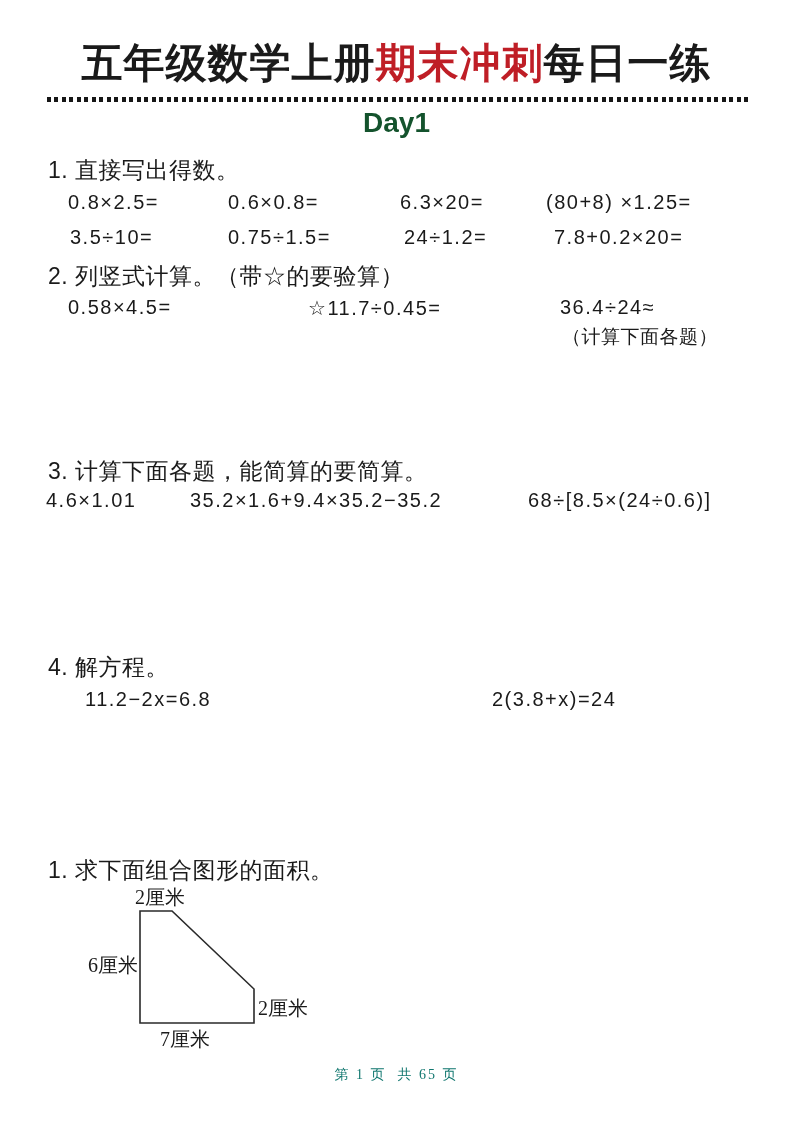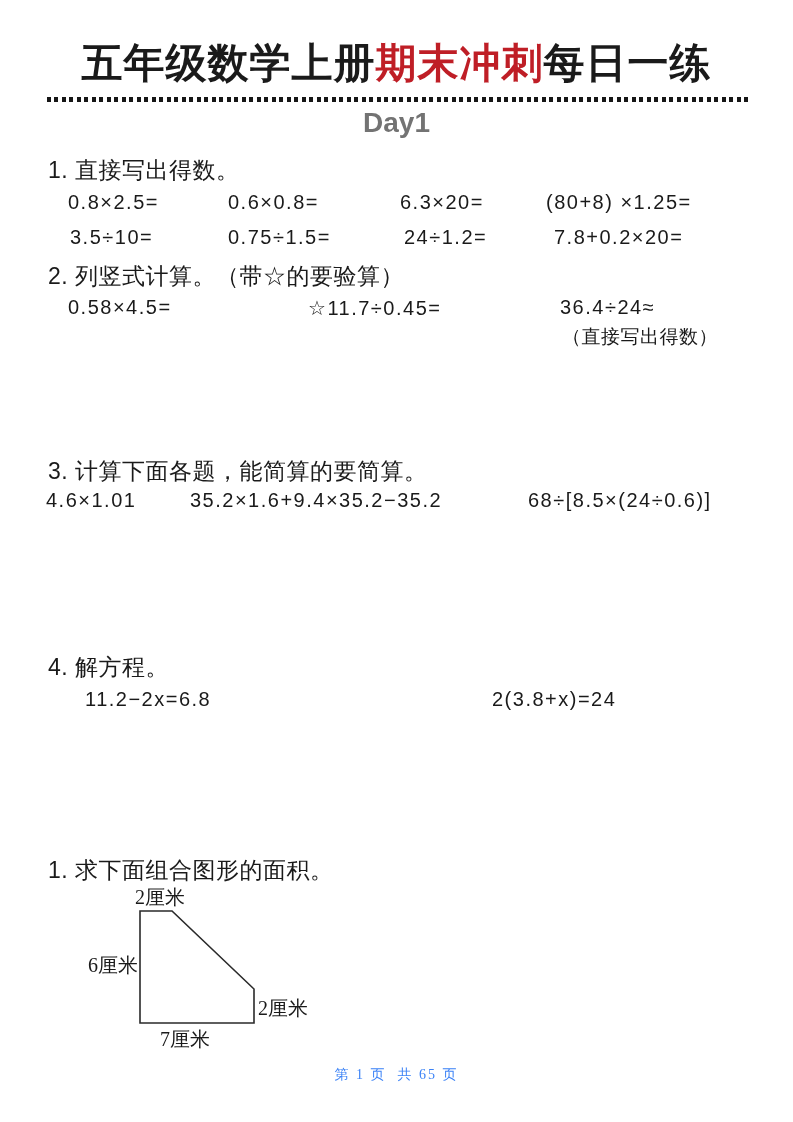--- a/index.html
+++ b/index.html
@@ -18,21 +18,21 @@
     font-size:41px;font-weight:900;letter-spacing:1px;
     white-space:nowrap;
   }
   .title .red{color:#bf1e26;}
   .dotted-divider{
     position:absolute;top:97px;left:47px;width:702px;height:5px;
     background-image:repeating-linear-gradient(to right,#161616 0 4px,transparent 4px 7.5px);
   }
   .day-label{
     position:absolute;top:107px;left:0;width:100%;
-    text-align:center;color:#737373;
+    text-align:center;color:#14532d;
     font-size:28px;font-weight:700;
   }
   .q-head{
     position:absolute;left:48px;
     font-size:23px;font-weight:500;
     letter-spacing:0.5px;white-space:nowrap;
   }
   .expr{
     position:absolute;
     font-size:20px;font-weight:500;
@@ -46,21 +46,21 @@
   .fig-label{
     position:absolute;
     font-family:"Liberation Serif",serif;
     font-size:20px;white-space:nowrap;
   }
   .figure-svg{position:absolute;left:85px;top:880px;}
   .page-footer{
     position:absolute;top:1066px;left:0;width:100%;
     text-align:center;
     font-family:"Liberation Serif",serif;
-    font-size:14px;color:#3b82f6;
+    font-size:14px;color:#0f766e;
     letter-spacing:2px;white-space:pre;
   }
 </style>
 </head>
 <body>
 
 <div class="page">
 
   <div class="title">
     <span>五年级数学上册</span><span class="red">期末冲刺</span><span>每日一练</span>
@@ -77,21 +77,21 @@
   <div class="expr" style="top:191px;left:546px;">(80+8) ×1.25=</div>
   <div class="expr" style="top:226px;left:70px;">3.5÷10=</div>
   <div class="expr" style="top:226px;left:228px;">0.75÷1.5=</div>
   <div class="expr" style="top:226px;left:404px;">24÷1.2=</div>
   <div class="expr" style="top:226px;left:554px;">7.8+0.2×20=</div>
 
   <div class="q-head" style="top:261px;">2. 列竖式计算。（带☆的要验算）</div>
   <div class="expr" style="top:296px;left:68px;text-align:right;">0.58×4.5=</div>
   <div class="expr" style="top:296px;left:308px;">☆11.7÷0.45=</div>
   <div class="expr" style="top:296px;left:560px;">36.4÷24≈</div>
-  <div class="note" style="top:324px;left:562px;">（直接写出得数）</div>
+  <div class="note" style="top:324px;left:562px;">（计算下面各题）</div>
 
   <div class="q-head" style="top:456px;">3. 计算下面各题，能简算的要简算。</div>
   <div class="expr" style="top:489px;left:46px;">4.6×1.01</div>
   <div class="expr" style="top:489px;left:190px;">35.2×1.6+9.4×35.2−35.2</div>
   <div class="expr" style="top:489px;left:528px;">68÷[8.5×(24÷0.6)]</div>
 
   <div class="q-head" style="top:652px;">4. 解方程。</div>
   <div class="expr" style="top:688px;left:85px;">11.2−2x=6.8</div>
   <div class="expr" style="top:688px;left:492px;">2(3.8+x)=24</div>
 

